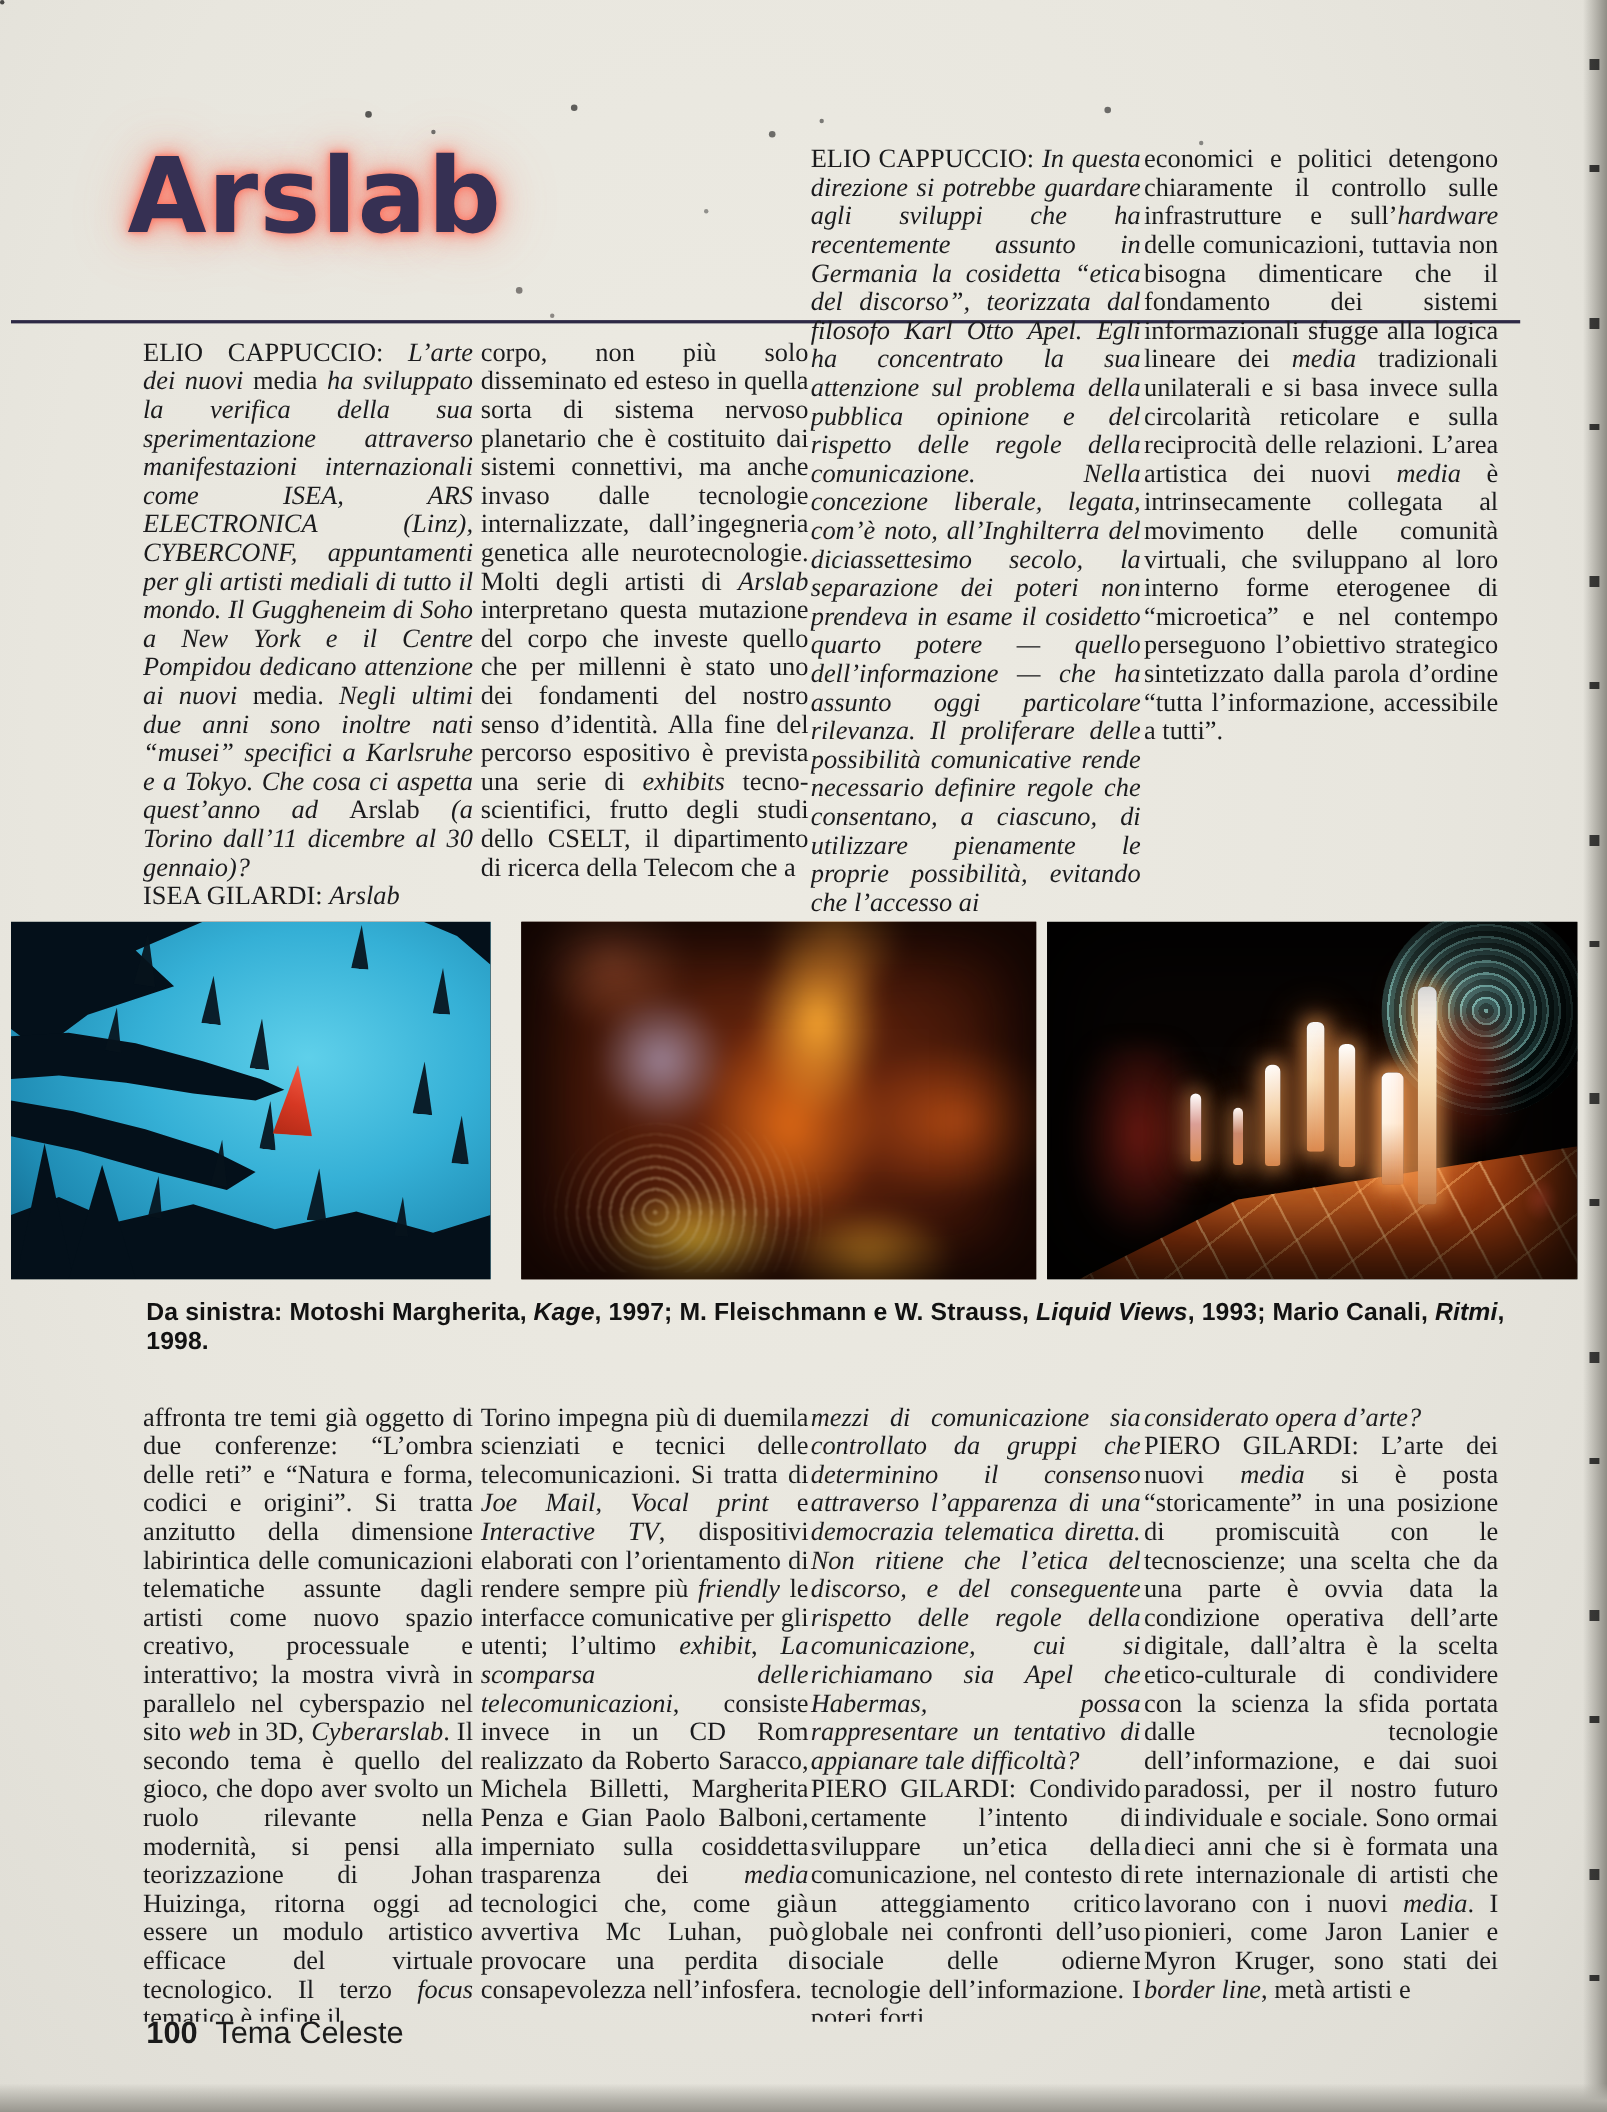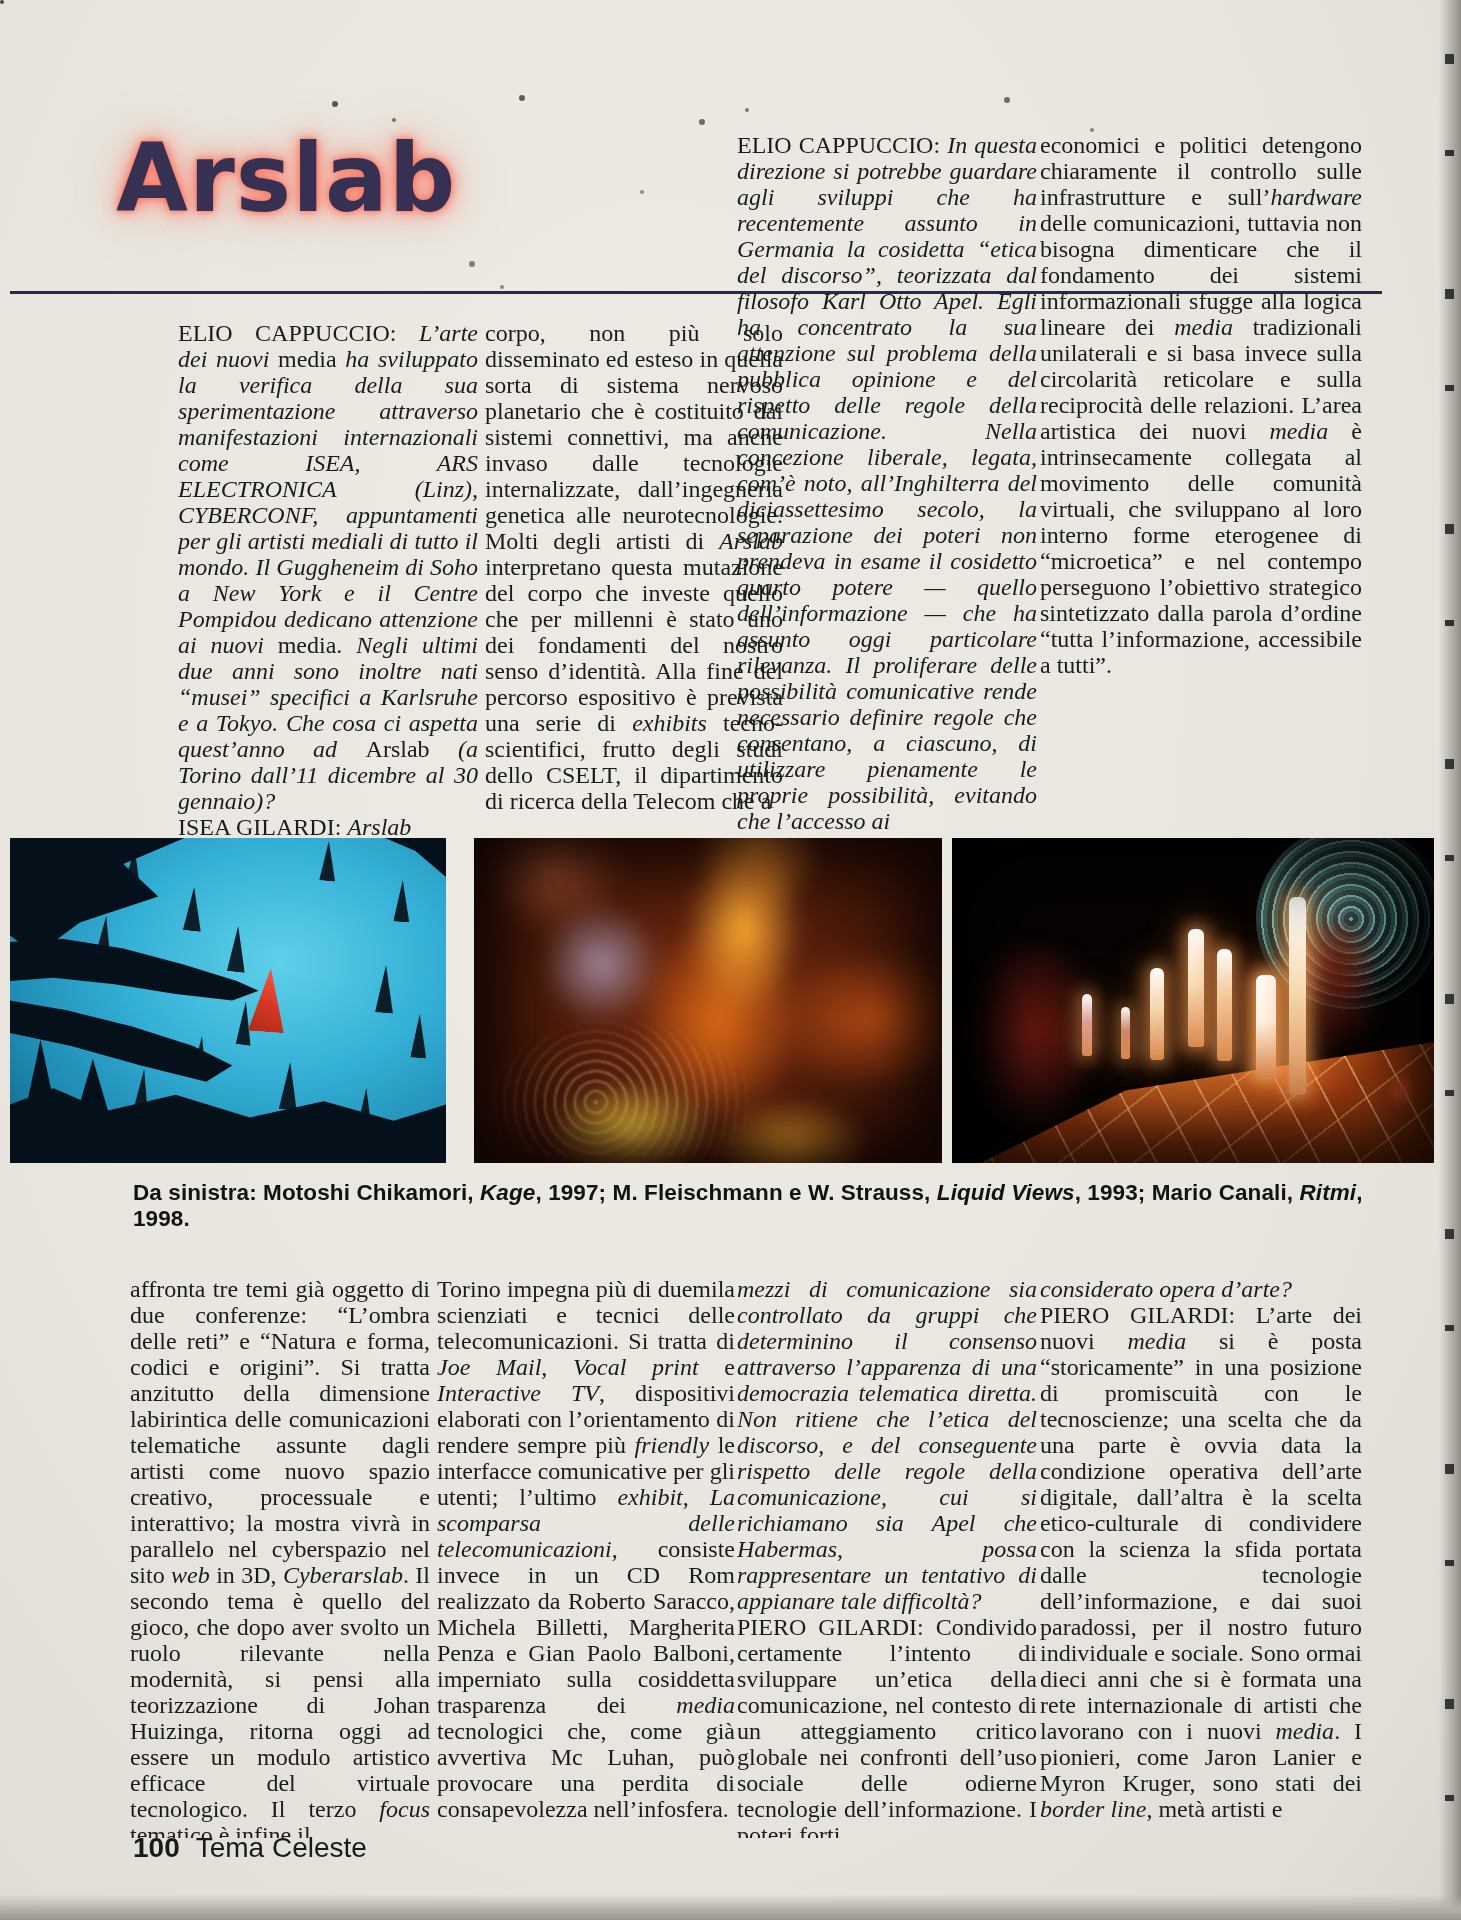--- a/index.html
+++ b/index.html
@@ -20,21 +20,21 @@
                    1090px 128px 0 0 rgba(35,35,35,.5), 470px 262px 0 1px rgba(40,35,35,.55),
                    500px 285px 0 0 rgba(45,40,40,.5), 640px 190px 0 0 rgba(35,35,35,.45);}
   .rule{position:absolute;left:10px;top:291px;width:1372px;height:3px;background:#2d2945;}
 
   
   .col{position:absolute;font-size:24px;line-height:26px;text-align:justify;overflow:hidden;}
   .col p{margin:0;}
   .it{font-style:italic;}
   .c1{left:130px;width:300px;} .c2{left:437px;width:298px;}
   .c3{left:737px;width:300px;} .c4{left:1040px;width:322px;}
-  .top.c1,.top.c2{top:320px;height:522px;margin-left:48px;}
+  .top.c1,.top.c2{top:308px;height:522px;}
   .top.c3,.top.c4{top:132px;height:706px;}
   .bot{top:1276px;height:562px;}
 
   
   .ph{position:absolute;top:838px;height:325px;margin:0;overflow:hidden;background:#000;}
   .ph1{left:10px;width:436px;}
   .ph2{left:474px;width:468px;}
   .ph3{left:952px;width:482px;}
 
   
@@ -181,21 +181,21 @@
         <div class="candle" style="left: 41%; top: 40%; width: 14px; height: 92px; background: linear-gradient(rgb(255, 255, 255) 0%, rgb(245, 215, 176) 45%, rgb(217, 138, 80) 100%); box-shadow: rgba(255, 170, 90, 0.5) 0px 0px 16px 5px, rgba(255, 130, 60, 0.25) 0px 0px 34px 10px;"></div>
         <div class="candle" style="left: 49%; top: 28%; width: 16px; height: 118px; background: linear-gradient(rgb(255, 255, 255) 0%, rgb(248, 227, 192) 45%, rgb(217, 138, 80) 100%); box-shadow: rgba(255, 170, 90, 0.55) 0px 0px 16px 5px, rgba(255, 130, 60, 0.275) 0px 0px 34px 10px;"></div>
         <div class="candle" style="left: 55%; top: 34%; width: 15px; height: 112px; background: linear-gradient(rgb(255, 255, 255) 0%, rgb(243, 200, 154) 45%, rgb(217, 138, 80) 100%); box-shadow: rgba(255, 170, 90, 0.5) 0px 0px 16px 5px, rgba(255, 130, 60, 0.25) 0px 0px 34px 10px;"></div>
         <div class="candle" style="left: 63%; top: 42%; width: 20px; height: 102px; background: linear-gradient(rgb(255, 255, 255) 0%, rgb(255, 246, 230) 45%, rgb(217, 138, 80) 100%); box-shadow: rgba(255, 170, 90, 0.85) 0px 0px 16px 5px, rgba(255, 130, 60, 0.424) 0px 0px 34px 10px;"></div>
         <div class="candle" style="left: 70%; top: 18%; width: 17px; height: 198px; background: linear-gradient(rgb(255, 255, 255) 0%, rgb(246, 220, 180) 45%, rgb(217, 138, 80) 100%); box-shadow: rgba(255, 170, 90, 0.6) 0px 0px 16px 5px, rgba(255, 130, 60, 0.3) 0px 0px 34px 10px;"></div>
       </div>
     <div class="r-fig-s"></div>
     <div class="r-vig"></div>
   </figure>
 
-  <div class="caption"><span>Da sinistra: Motoshi Chikamori, </span><span class="it">Kage</span><span>, 1997; M. Fleischmann e W. Strauss, </span><span class="it">Liquid Views</span><span>, 1993; Mario Canali, </span><span class="it">Ritmi</span><span>, 1998.</span></div>
+  <div class="caption"><span>Da sinistra: Motoshi Margherita, </span><span class="it">Kage</span><span>, 1997; M. Fleischmann e W. Strauss, </span><span class="it">Liquid Views</span><span>, 1993; Mario Canali, </span><span class="it">Ritmi</span><span>, 1998.</span></div>
 
   <div class="col bot c1">
     <p><span>affronta tre temi già oggetto di due conferenze: “L’ombra delle reti” e “Natura e forma, codici e origini”. Si tratta anzitutto della dimensione labirintica delle comunicazioni telematiche assunte dagli artisti come nuovo spazio creativo, processuale e interattivo; la mostra vivrà in parallelo nel cyberspazio nel sito </span><span class="it">web</span><span> in 3D, </span><span class="it">Cyberarslab</span><span>. Il secondo tema è quello del gioco, che dopo aver svolto un ruolo rilevante nella modernità, si pensi alla teorizzazione di Johan Huizinga, ritorna oggi ad essere un modulo artistico efficace del virtuale tecnologico. Il terzo </span><span class="it">focus</span><span> tematico è infine il</span></p>
   </div>
   <div class="col bot c2">
     <p><span>Torino impegna più di duemila scienziati e tecnici delle telecomunicazioni. Si tratta di </span><span class="it">Joe Mail</span><span>, </span><span class="it">Vocal print</span><span> e </span><span class="it">Interactive TV</span><span>, dispositivi elaborati con l’orientamento di rendere sempre più </span><span class="it">friendly</span><span> le interfacce comunicative per gli utenti; l’ultimo </span><span class="it">exhibit</span><span>, </span><span class="it">La scomparsa delle telecomunicazioni</span><span>, consiste invece in un CD Rom realizzato da Roberto Saracco, Michela Billetti, Margherita Penza e Gian Paolo Balboni, imperniato sulla cosiddetta trasparenza dei </span><span class="it">media</span><span> tecnologici che, come già avvertiva Mc Luhan, può provocare una perdita di consapevolezza nell’infosfera.</span></p>
   </div>
   <div class="col bot c3">
     <p><span class="it">mezzi di comunicazione sia controllato da gruppi che determinino il consenso attraverso l’apparenza di una democrazia telematica diretta. Non ritiene che l’etica del discorso, e del conseguente rispetto delle regole della comunicazione, cui si richiamano sia Apel che Habermas, possa rappresentare un tentativo di appianare tale difficoltà?</span></p>
     <p><span>PIERO GILARDI: Condivido certamente l’intento di sviluppare un’etica della comunicazione, nel contesto di un atteggiamento critico globale nei confronti dell’uso sociale delle odierne tecnologie dell’informazione. I poteri forti,</span></p>

